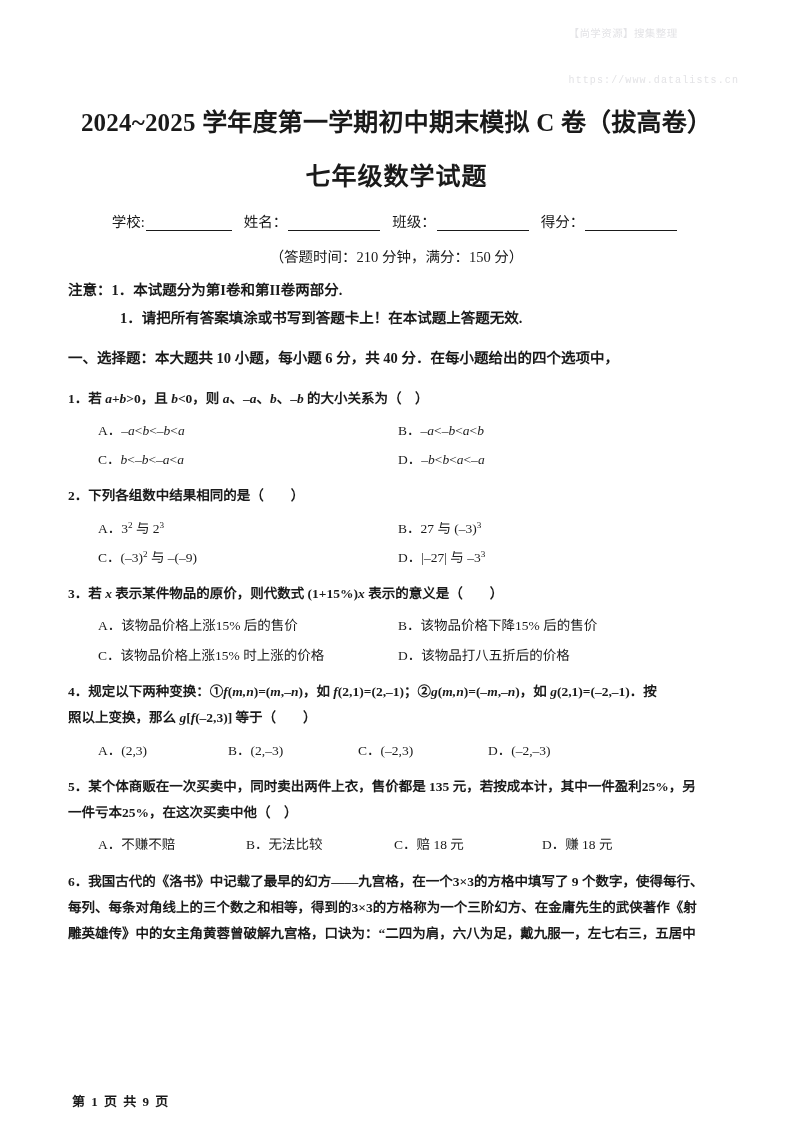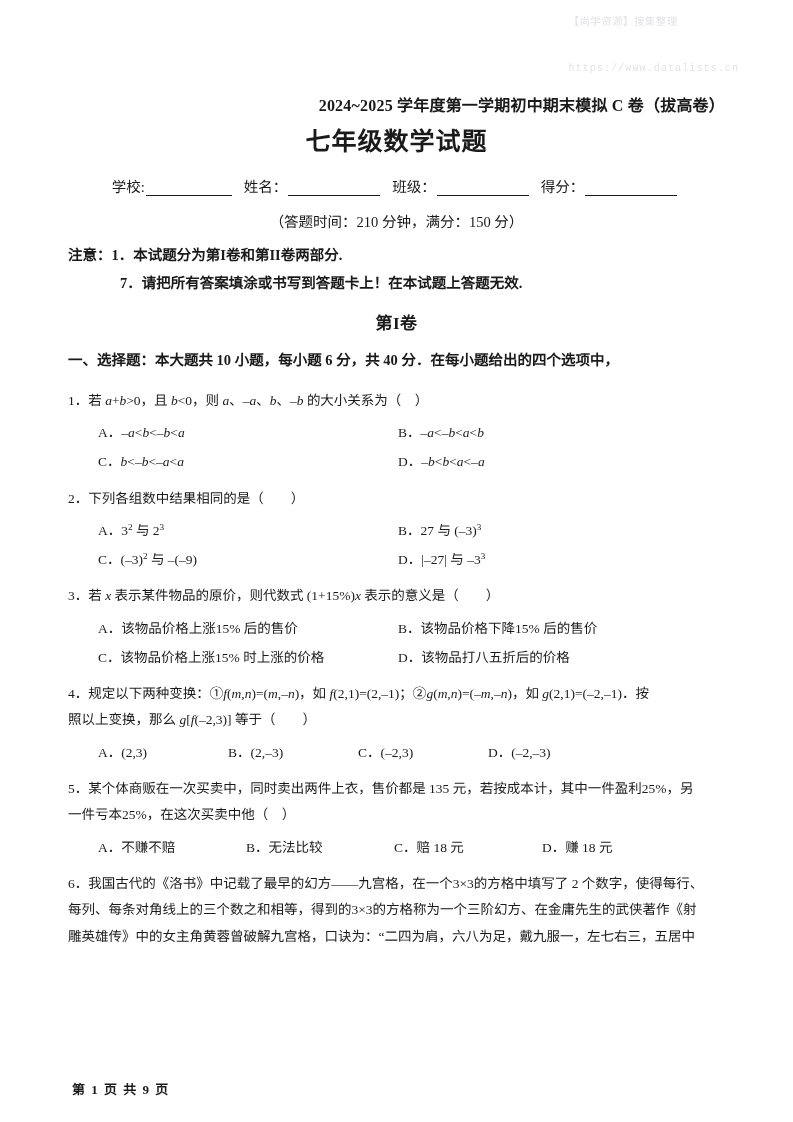--- a/index.html
+++ b/index.html
@@ -45,24 +45,24 @@
   .watermark .wm-url {
     font-size: 10px;
     font-family: "Liberation Mono", "DejaVu Sans Mono", monospace;
     letter-spacing: 1.1px;
     white-space: nowrap;
     margin-top: 33px;
   }
 
   
   .doc-title {
-    margin: 0;
+    margin: 12px;
     padding-top: 96px;
-    text-align: right;
-    font-size: 16px;
+    text-align: center;
+    font-size: 25px;
     font-weight: bold;
     letter-spacing: 0.2px;
     line-height: 1.2;
     white-space: nowrap;
   }
   .doc-subtitle {
     margin: 0;
     padding-top: 13px;
     text-align: center;
     font-size: 25px;
@@ -129,20 +129,21 @@
   .section-intro .line2 { display: block; padding-left: 30px; }
 
   
   .q {
     margin-top: 13px;
     font-size: 13.5px;
     line-height: 1.55;
   }
   .q-stem {
     line-height: 1.95;
+    font-weight: bold;
   }
   .opts {
     display: block;
   }
   .opt-row {
     display: block;
     padding-left: 30px;
     margin-top: 9px;
     line-height: 1.5;
   }
@@ -204,24 +205,23 @@
       <span class="info-blank wide"></span>
     </span>
   </div>
 
   <div class="exam-meta">（答题时间：210 分钟，满分：150 分）</div>
 
   <div class="notes">
     <span class="note-row">
       <span class="note-head">注意：</span><span class="note-strong">1．本试题分为第I卷和第II卷两部分.</span>
     </span>
-    <span class="note-row indent note-strong">7．请把所有答案填涂或书写到答题卡上！在本试题上答题无效.</span>
-  </div>
-
-  <div class="part-title">第I卷</div>
+    <span class="note-row indent note-strong">1．请把所有答案填涂或书写到答题卡上！在本试题上答题无效.</span>
+  </div>
+
 
   <div class="section-intro">
     <span>一、选择题：本大题共 10 小题，每小题 6 分，共 40 分．在每小题给出的四个选项中，</span>
   </div>
 
   <div class="q">
     <div class="q-stem">
       <span>1．</span><span class="math-host">若 <i>a</i>+<i>b</i>&gt;0，且 <i>b</i>&lt;0，则 <i>a</i>、–<i>a</i>、<i>b</i>、–<i>b</i> 的大小关系为（　）</span>
     </div>
     <div class="opts">
@@ -285,21 +285,21 @@
     </div>
     <div class="opts">
       <div class="opt-row">
         <span class="opt q5col"><span>A．</span><span>不赚不赔</span></span><span class="opt q5col"><span>B．</span><span>无法比较</span></span><span class="opt q5col"><span>C．</span><span>赔 18 元</span></span><span class="opt q5col"><span>D．</span><span>赚 18 元</span></span>
       </div>
     </div>
   </div>
 
   <div class="q">
     <div class="q-stem">
-      <span>6．</span><span>我国古代的《洛书》中记载了最早的幻方——九宫格，在一个3×3的方格中填写了 2 个数字，使得每行、</span>
+      <span>6．</span><span>我国古代的《洛书》中记载了最早的幻方——九宫格，在一个3×3的方格中填写了 9 个数字，使得每行、</span>
     </div>
     <div class="q-stem">
       <span>每列、每条对角线上的三个数之和相等，得到的3×3的方格称为一个三阶幻方、在金庸先生的武侠著作《射</span>
     </div>
     <div class="q-stem">
       <span>雕英雄传》中的女主角黄蓉曾破解九宫格，口诀为：“二四为肩，六八为足，戴九服一，左七右三，五居中</span>
     </div>
   </div>
 
   <div class="footer">第 1 页 共 9 页</div>

